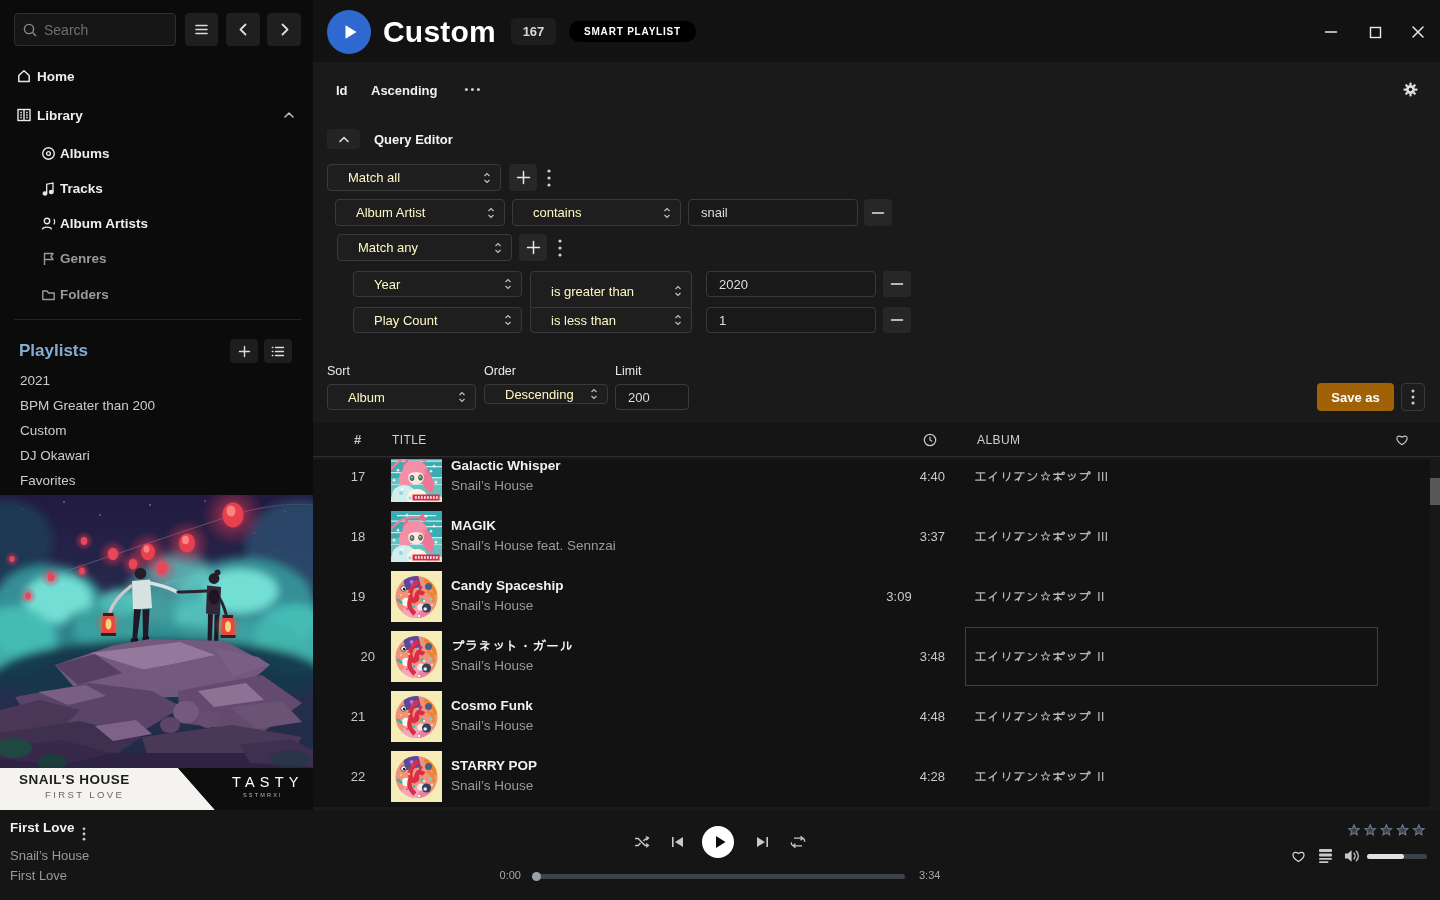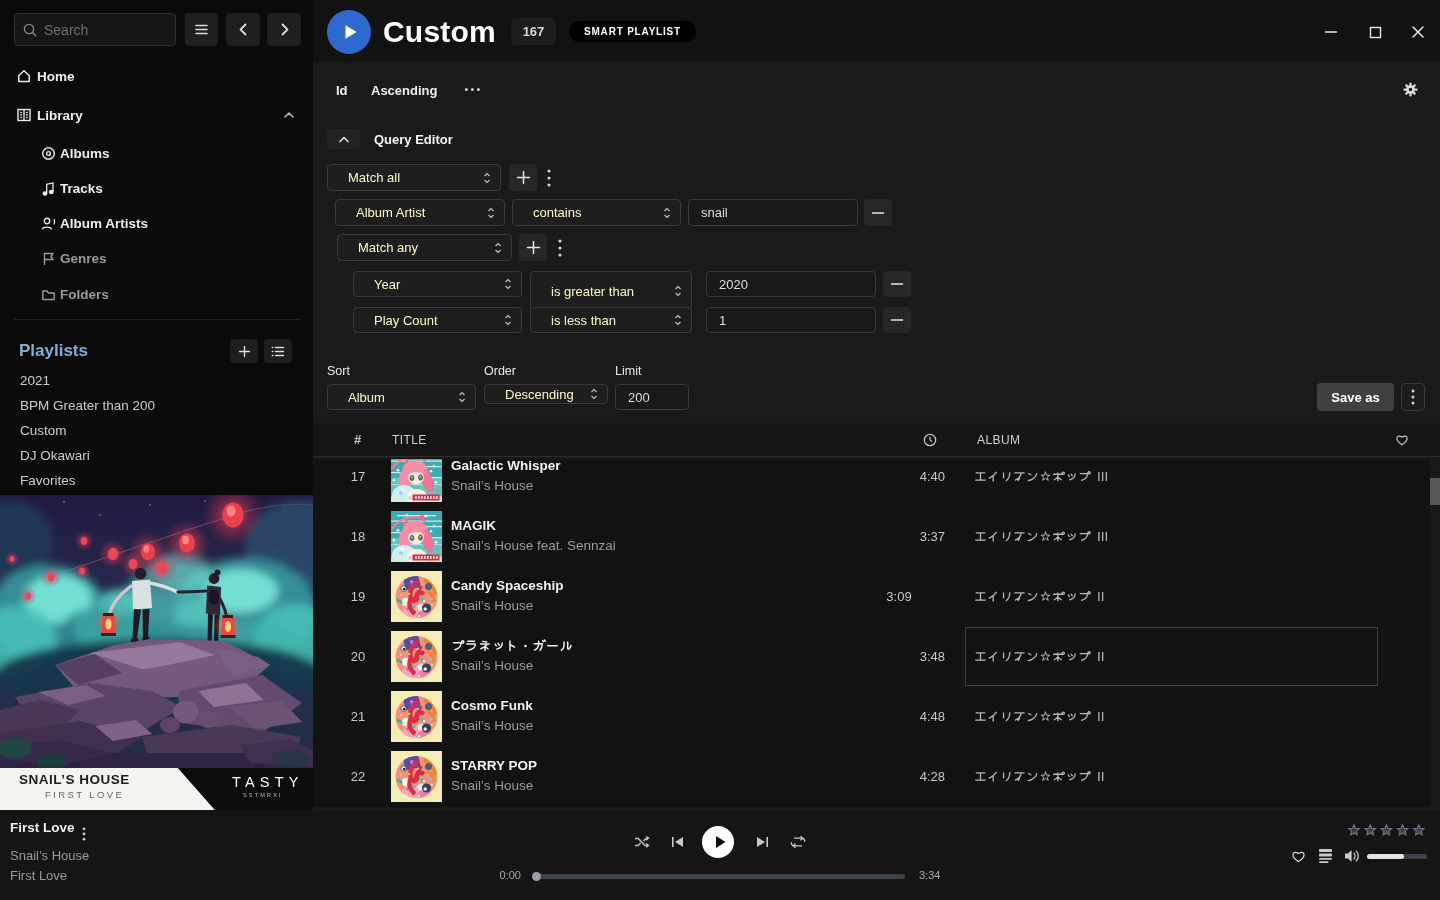--- a/index.html
+++ b/index.html
@@ -542,21 +542,21 @@
 <div class="t" style="left:14px;top:364px;font-size:12.5px;color:#e8e8e8">Sort</div>
 <div class="sel" style="left:14px;top:384px;width:149px;height:26px">Album<svg class="updn" width="8" height="13" viewBox="0 0 8 13" fill="none" stroke="#c0c0c0" stroke-width="1.2">
         <path d="M1.5 4.5L4 2L6.5 4.5M1.5 8.5L4 11L6.5 8.5"></path>
       </svg></div>
 <div class="t" style="left:171px;top:364px;font-size:12.5px;color:#e8e8e8">Order</div>
 <div class="sel" style="left:171px;top:384px;width:124px;height:20px">Descending<svg class="updn" width="8" height="13" viewBox="0 0 8 13" fill="none" stroke="#c0c0c0" stroke-width="1.2">
         <path d="M1.5 4.5L4 2L6.5 4.5M1.5 8.5L4 11L6.5 8.5"></path>
       </svg></div>
 <div class="t" style="left:302px;top:364px;font-size:12.5px;color:#e8e8e8">Limit</div>
 <div class="inp" style="left:302px;top:384px;width:74px;height:26px">200</div>
-<div class="ab" style="left:1004px;top:383px;width:77px;height:28px;background:#404040;border-radius:4px;display:flex;align-items:center;justify-content:center;color:#fff;font-size:13px;font-weight:700">Save as</div>
+<div class="ab" style="left:1004px;top:383px;width:77px;height:28px;background:#a16207;border-radius:4px;display:flex;align-items:center;justify-content:center;color:#fff;font-size:13px;font-weight:700">Save as</div>
 <div class="sqbtn" style="left:1088px;top:383px;width:24px;height:28px;background:#1d1d1d;border:1px solid #3a3a3a">
       <svg width="4" height="16" viewBox="0 0 4 16">
         <g fill="#d0d0d0">
           <circle cx="2" cy="2" r="1.5"></circle>
           <circle cx="2" cy="8" r="1.5"></circle>
           <circle cx="2" cy="14" r="1.5"></circle>
         </g>
       </svg>
     </div>
 
@@ -605,21 +605,21 @@
       </svg>
 <div class="t" style="left:138px;top:119px;font-size:13.5px;font-weight:700;color:#f2f2f2">Candy Spaceship</div>
 <div class="t" style="left:138px;top:139px;font-size:13.5px;color:#9a9a9a">Snail’s House</div>
 <div class="t" style="left:540px;top:130px;width:92px;text-align:center;font-size:13px;color:#c8c8c8">3:09</div>
 <div class="ab" style="left:661px;top:131px;display:flex;align-items:flex-start">
         <svg style="color:#b5b5b5" width="117" height="13" viewBox="0 0 180 20">
           <use href="#kw-alien"></use>
         </svg>
         <span style="margin-left:6px;font-size:13.5px;color:#b5b5b5;line-height:13px">II</span>
       </div>
-<div class="t" style="left:28px;top:190px;width:34px;text-align:center;font-size:13px;color:#c8c8c8">20</div>
+<div class="t" style="left:28px;top:190px;width:34px;text-align:right;font-size:13px;color:#c8c8c8">20</div>
 <svg class="ic" style="left:78px;top:172px" width="51" height="51" viewBox="0 0 51 51">
         <use href="#covB"></use>
       </svg>
 <svg class="ic" style="left:138px;top:180px;color:#f2f2f2" width="122" height="13.5" viewBox="0 0 180 20">
         <use href="#kw-planet"></use>
       </svg>
 <div class="t" style="left:138px;top:199px;font-size:13.5px;color:#9a9a9a">Snail’s House</div>
 <div class="t" style="left:540px;top:190px;width:92px;text-align:right;font-size:13px;color:#c8c8c8">3:48</div>
 <div class="ab" style="left:661px;top:191px;display:flex;align-items:flex-start">
         <svg style="color:#b5b5b5" width="117" height="13" viewBox="0 0 180 20">

